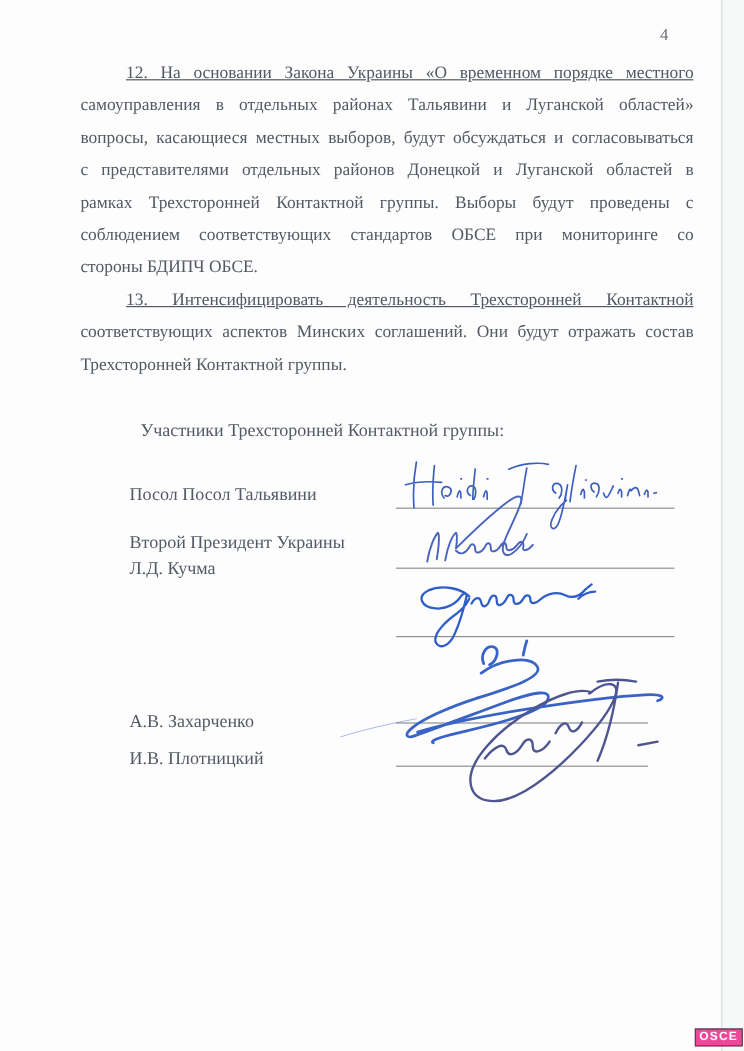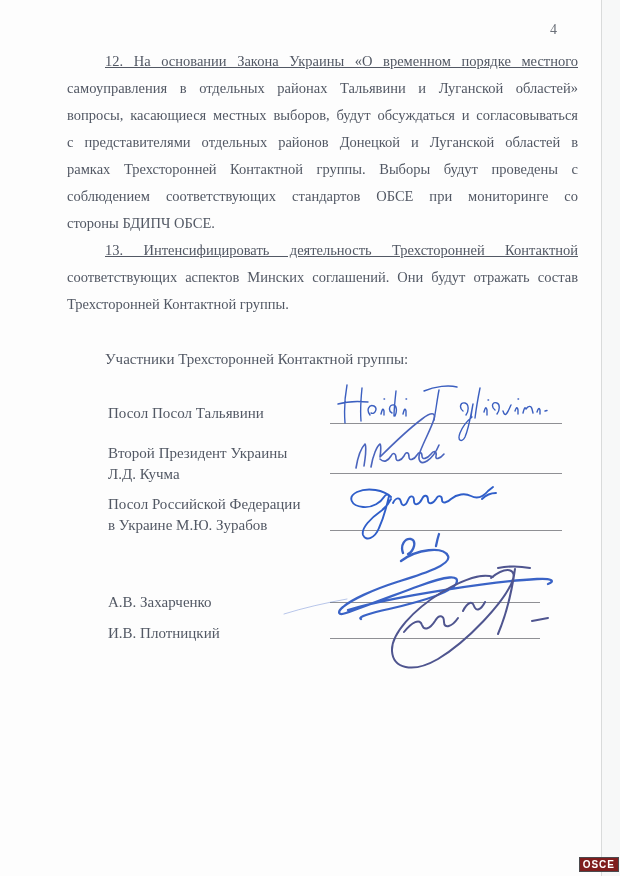--- a/index.html
+++ b/index.html
@@ -16,31 +16,31 @@
     font-size:14px; color:#6a6f78;
   }
   .bodytext {
     position:absolute; left:67px; top:48px; width:511px;
     font-size:14.5px; line-height:27px;
   }
   .jline { text-align:justify; text-align-last:justify; height:27px; overflow:hidden; }
   .jline.last { text-align-last:left; }
   .jline.indent { text-indent:38px;text-decoration:underline; }
   .participants-heading {
-    position:absolute; left:105px; top:351px;
+    position:absolute; left:117px; top:351px;
     font-size:15px;
   }
   .sig-label { position:absolute; left:108px; font-size:15px; line-height:21px; }
   .sig-line { position:absolute; height:1px; background:#8f9094; }
   .sign-overlay { position:absolute; left:0; top:0; pointer-events:none; }
   .scan-edge { position:absolute; top:0; left:601px; width:1px; height:876px; background:#cfd2d2; opacity:.8; }
   .scan-strip { position:absolute; top:0; left:602px; width:18px; height:876px; background:#f7f8f8; }
   .osce-badge {
     position:absolute; right:1px; bottom:4px;
-    background:#7f1d1d; color:#ffffff;
+    background:#ec4899; color:#ffffff;
     font-family:"Liberation Sans","DejaVu Sans",sans-serif;
     font-weight:bold; font-size:10px; letter-spacing:1px;
     padding:1px 3px; border:1px solid #4a4a4e;
   }
 </style>
 </head>
 <body>
 
 <div class="page">
 
@@ -60,24 +60,20 @@
   </div>
 
   <div class="participants-heading">Участники Трехсторонней Контактной группы:</div>
 
   <div class="sig-label" style="top:403px">
     <div>Посол Посол Тальявини</div>
   </div>
   <div class="sig-label" style="top:443px">
     <div>Второй Президент Украины</div>
     <div>Л.Д. Кучма</div>
-  </div>
-  <div class="sig-label" style="top:494px">
-    <div>Посол Российской Федерации</div>
-    <div>в Украине М.Ю. Зурабов</div>
   </div>
   <div class="sig-label" style="top:592px">
     <div>А.В. Захарченко</div>
   </div>
   <div class="sig-label" style="top:623px">
     <div>И.В. Плотницкий</div>
   </div>
 
   <div class="sig-line" style="left:330px; top:423px; width:232px"></div>
   <div class="sig-line" style="left:330px; top:473px; width:232px"></div>

